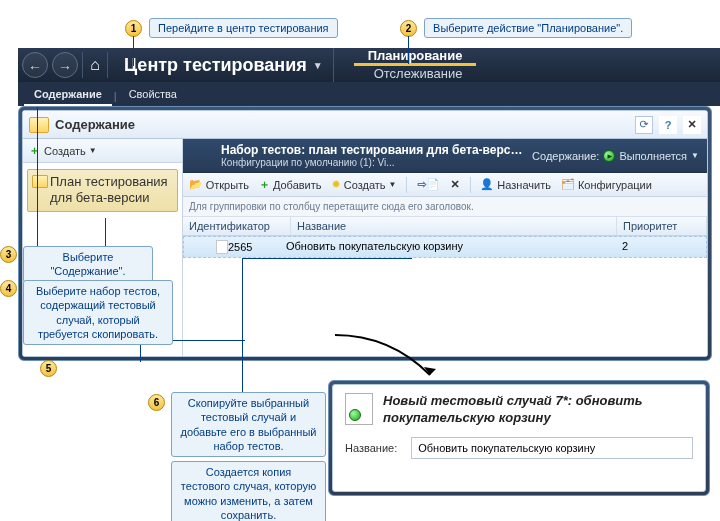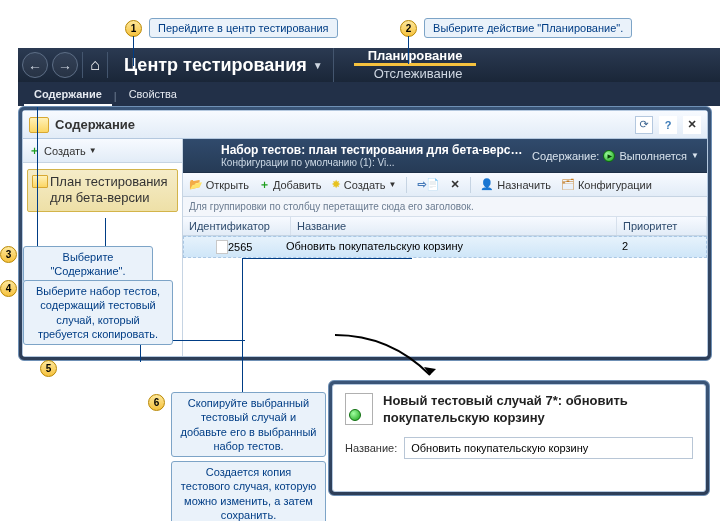--- a/index.html
+++ b/index.html
@@ -108,22 +108,22 @@
   .gr-name{flex:1;} .gr-pri{width:90px;}
   
   .detail-outer {
     position:absolute; left:328px; right:10px; top:380px; height:116px;
     background:linear-gradient(#3a5578,#2d3e58); border:1px solid #6f90b5; border-radius:6px; padding:3px;
   }
   .detail-inner{background:#fff;border:1px solid #b4c8df;height:100%;border-radius:3px;padding:8px 12px;}
   .detail-title{display:flex;gap:10px;align-items:flex-start;margin-bottom:10px;}
   .detail-title .ico{width:28px;height:32px;border:1px solid #b0b0b0;background:#fff;position:relative;flex:0 0 auto;}
   .detail-title .ico::after{content:"";position:absolute;left:3px;bottom:3px;width:10px;height:10px;border-radius:50%;background:radial-gradient(circle at 35% 35%,#a0ffa0,#18a018);border:1px solid #0c6e0c;}
-  .detail-title .txt{font-weight:bold;font-size:13px;color:#222;line-height:1.3;}
-  .detail-field{display:flex;align-items:center;gap:7px;}
+  .detail-title .txt{font-weight:bold;font-size:13px;color:#222;line-height:1.3;font-style:italic;}
+  .detail-field{display:flex;align-items:center;gap:14px;}
   .detail-field label{font-size:11px;color:#333;}
   .detail-field input{flex:1;border:1px solid #b8c6d6;padding:4px 6px;font-size:11px;}
   
   .side-callout{position:absolute;display:flex;align-items:flex-start;gap:2px;z-index:50;}
   .side-callout .callout-bubble{white-space:normal;text-align:center;line-height:1.3;}
   
   .arrow-curve{position:absolute;}
 </style>
 </head>
 <body>

